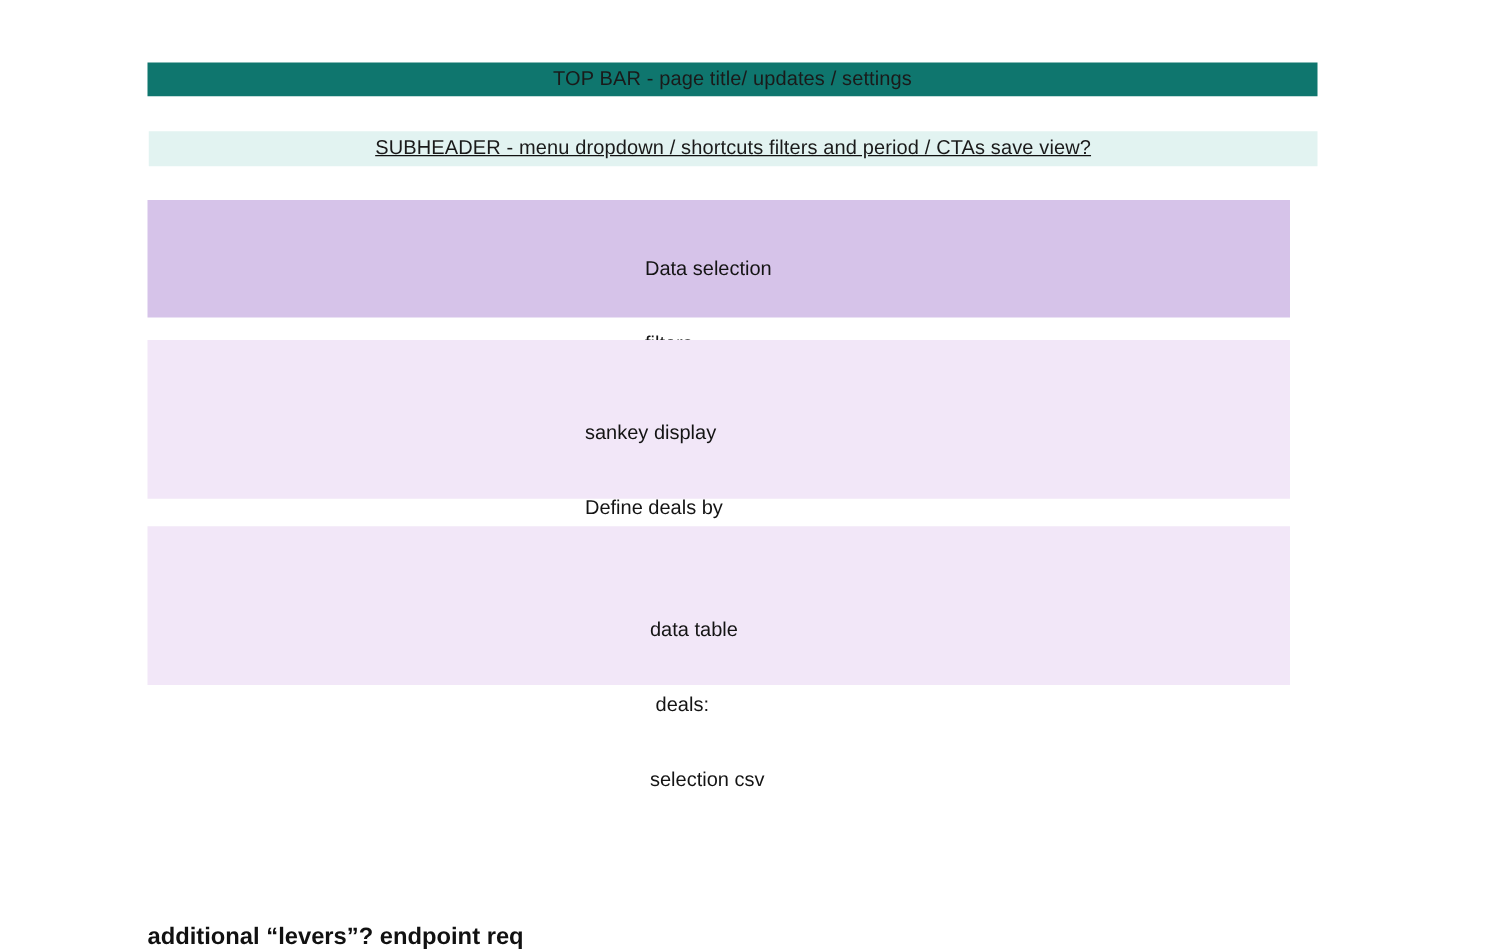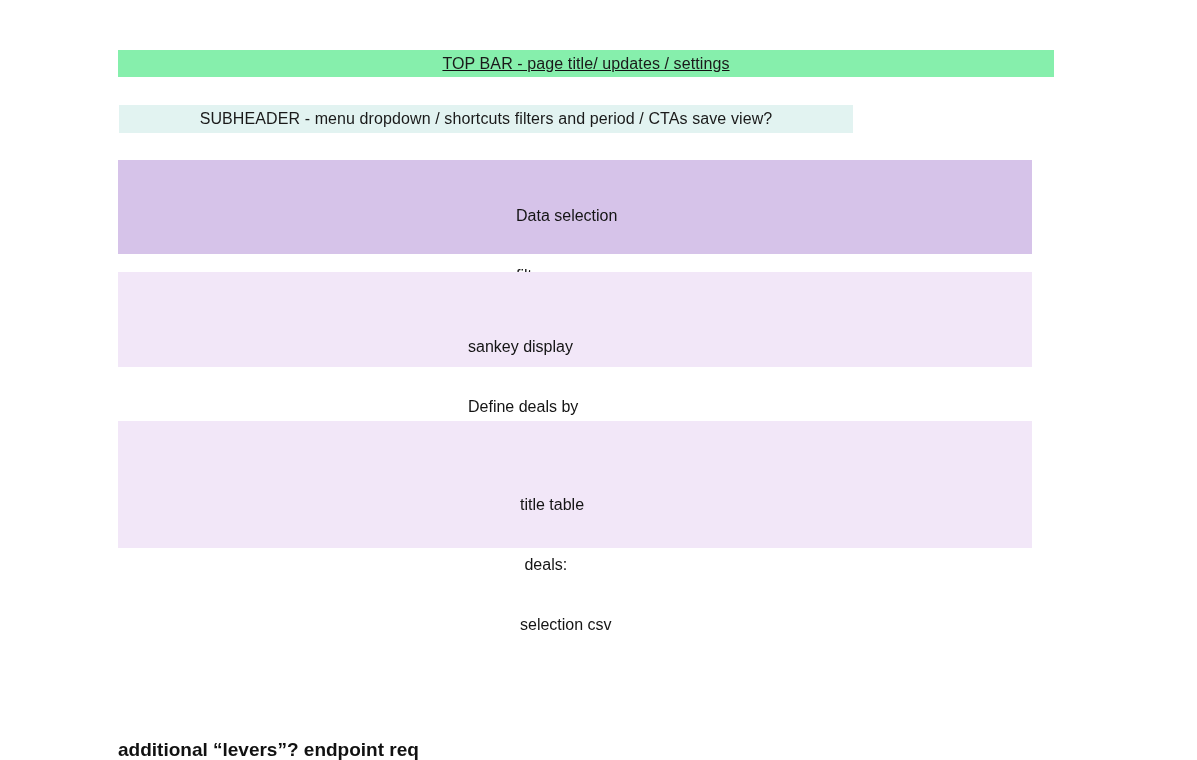--- a/index.html
+++ b/index.html
@@ -25,23 +25,23 @@
     height: 100%;
     display: flex;
     align-items: center;
     justify-content: center;
     font-size: 16px;
     letter-spacing: 0.1px;
     color: #1a1a1a;
     white-space: pre;
   }
   .top-bar   { left: 118px; top: 50px;  width: 936px; height: 27px; }
-  .subheader { left: 119px; top: 105px; width: 734px; height: 28px; }
+  .subheader { left: 119px; top: 105px; width: 935px; height: 28px; text-decoration: underline; }
   .data-selection { left: 118px; top: 160px; width: 914px; height: 94px;  padding: 6px 0 0 398px; }
-  .sankey         { left: 118px; top: 272px; width: 914px; height: 95px; padding: 25px 0 0 350px; }
+  .sankey         { left: 118px; top: 272px; width: 914px; height: 127px; padding: 25px 0 0 350px; }
   .data-table     { left: 118px; top: 421px; width: 914px; height: 127px; padding: 34px 0 0 402px; }
   .block-text {
     font-size: 16px;
     line-height: 20px;
     color: #141414;
     white-space: pre-wrap;
   }
   .block-text .title { font-weight: 400; }
   .notes {
     position: absolute;
@@ -52,21 +52,21 @@
     line-height: 36px;
     color: #111111;
     white-space: pre;
   }
 </style>
 </head>
 <body>
 
 <div class="canvas">
 
-  <div class="band top-bar" style="background-color: #86efac; text-decoration: underline;">
+  <div class="band top-bar" style="background-color: #0f766e;">
     <div class="band-label-center">TOP BAR - page title/ updates / settings</div>
   </div>
 
   <div class="band subheader" style="background-color: rgb(226, 243, 241);">
     <div class="band-label-center">SUBHEADER - menu dropdown / shortcuts filters and period / CTAs save view?</div>
   </div>
 
   <div class="band data-selection" style="background-color: rgb(214, 195, 233);">
     <div class="block-text">
       <div class="title">Data selection</div>
@@ -78,21 +78,21 @@
   <div class="band sankey" style="background-color: rgb(242, 231, 248);">
     <div class="block-text">
       <div class="title">sankey display</div>
       <div>Define deals by</div>
       <div>deals / campaign details</div>
     </div>
   </div>
 
   <div class="band data-table" style="background-color: rgb(242, 231, 248);">
     <div class="block-text">
-      <div class="title">title table</div>
+      <div class="title">data table</div>
       <div> deals:</div>
       <div>selection csv</div>
     </div>
   </div>
 
   <div class="notes">
     <div>additional “levers”? endpoint req</div>
     
   </div>
 

